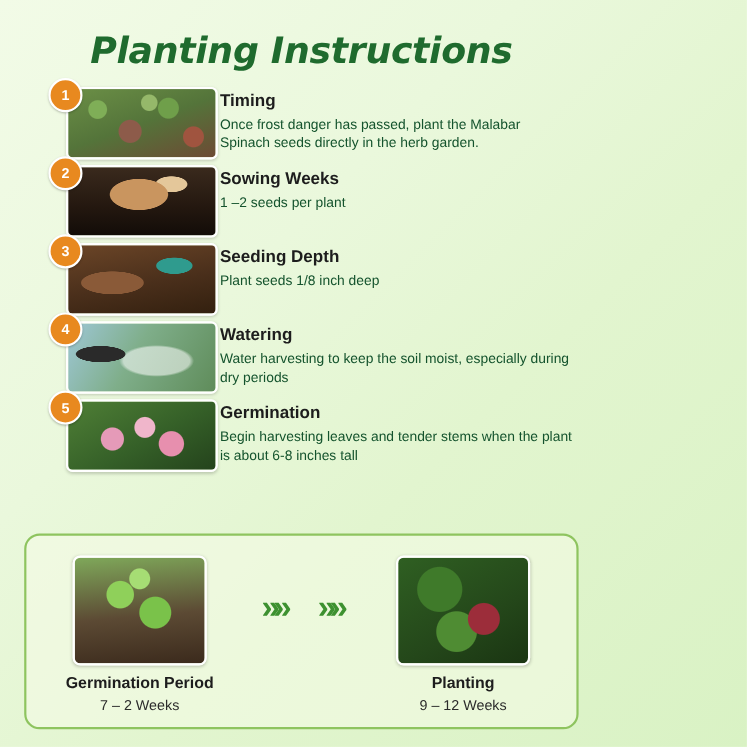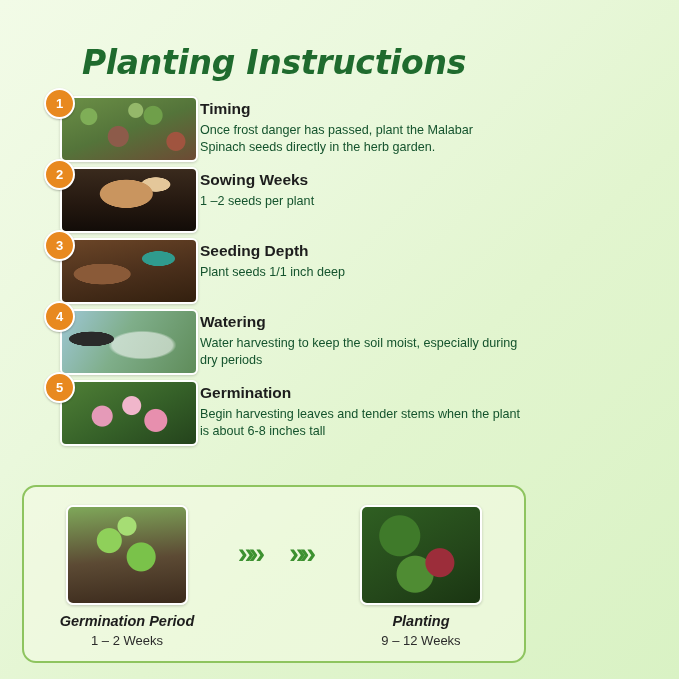--- a/index.html
+++ b/index.html
@@ -12,21 +12,21 @@
     font-family: "Liberation Sans", sans-serif;
     background: linear-gradient(135deg, #f2fbe7 0%, #eaf8dc 35%, #e2f5cf 60%, #d9f2c4 100%);
     overflow: hidden;
     position: relative;
   }
   .page {
     position: relative;
     width: 548px;
     height: 679px;
     box-sizing: border-box;
-    padding: 17px 26px;
+    padding: 0 26px;
   }
   .title {
     text-align: center;
     color: #1f6b2e;
     font-size: 33px;
     font-weight: bold;
     letter-spacing: -0.3px;
     padding-top: 26px;
     padding-bottom: 8px;
     font-family: "DejaVu Sans", sans-serif;
@@ -119,21 +119,20 @@
     margin: 0 auto 8px auto;
     border-radius: 7px;
     border: 2px solid #ffffff;
     box-shadow: 0 1px 3px rgba(0,0,0,0.2);
     overflow: hidden;
     position: relative;
   }
   .tl-label {
     font-size: 14.5px;
     font-weight: bold;
-    font-style: italic;
     color: #1d1d1d;
     margin-bottom: 4px;
   }
   .tl-dur {
     font-size: 13px;
     color: #2b2b2b;
   }
   .arrow {
     color: #3d9130;
     font-size: 30px;
@@ -242,21 +241,21 @@
 
     <div class="step">
       <div class="thumb-wrap">
         <div class="badge">3</div>
         <div class="thumb">
             <div class="ph ph-hand-dig"></div>
           </div>
       </div>
       <div class="step-text">
         <div class="step-title">Seeding Depth</div>
-        <div class="step-desc">Plant seeds 1/1 inch deep</div>
+        <div class="step-desc">Plant seeds 1/8 inch deep</div>
       </div>
     </div>
 
     <div class="step">
       <div class="thumb-wrap">
         <div class="badge">4</div>
         <div class="thumb">
             <div class="ph ph-water"></div>
           </div>
       </div>
@@ -281,21 +280,21 @@
 
   </div>
 
   <div class="timeline">
 
     <div class="tl-item">
       <div class="tl-thumb">
           <div class="ph ph-germ"></div>
         </div>
       <div class="tl-label">Germination Period</div>
-      <div class="tl-dur">1 – 2 Weeks</div>
+      <div class="tl-dur">7 – 2 Weeks</div>
     </div>
 
     <div class="arrow">»»</div>
 
 
     <div class="arrow">»»</div>
 
     <div class="tl-item">
       <div class="tl-thumb">
           <div class="ph ph-bloom2"></div>

